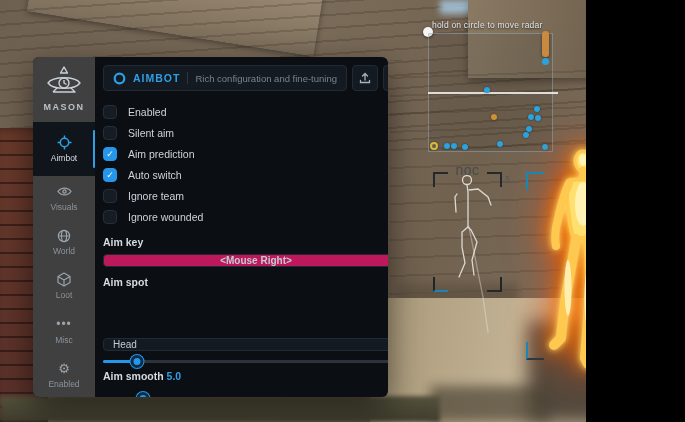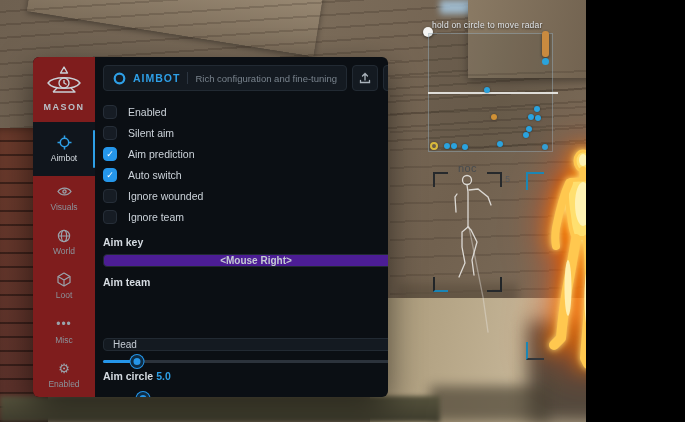--- a/index.html
+++ b/index.html
@@ -46,38 +46,38 @@
   .marker-dot { position:absolute; left:0; top:27px; width:7px; height:7px; border-radius:50%; background:#2aa3dc; }
 
   
   .espbox { position:absolute; }
   .corner { position:absolute; width:15px; height:15px; border:0 solid transparent; }
   .skel-box { left:433px; top:172px; width:69px; height:120px; }
   .skel-box .tl { left:0; top:0; border-left:2.5px solid #26292c; border-top:2.5px solid #26292c; }
   .skel-box .tr { right:0; top:0; border-right:2.5px solid #26292c; border-top:2.5px solid #26292c; }
   .skel-box .bl { left:0; bottom:0; border-left:2.5px solid #212528; border-bottom:2.5px solid #1b85b5; }
   .skel-box .br { right:0; bottom:0; border-right:2.5px solid #212528; border-bottom:2.5px solid #26292c; }
-  .skel-name { position:absolute; left:0; right:0; top:-10px; text-align:center; font-size:11px; color:#474b4e; letter-spacing:.5px; }
+  .skel-name { position:absolute; left:0; right:0; top:-10px; text-align:center; font-size:14px; color:#474b4e; letter-spacing:.5px; }
   .skel-dist { position:absolute; right:-8px; top:2px; font-size:8.5px; color:#53585c; }
   .skeleton-svg { position:absolute; left:-5px; top:0; overflow:visible; }
 
   .player-box { left:526px; top:172px; width:115px; height:188px; }
   .player-box .corner { width:18px; height:18px; }
   .player-box .tl { left:0; top:0; border-left:2px solid #1b86b4; border-top:2px solid #1b86b4; }
   .player-box .tr { right:0; top:0; border-right:2px solid #1b86b4; border-top:2px solid #1b86b4; }
   .player-box .bl { left:0; bottom:0; border-left:2px solid #1b86b4; border-bottom:2px solid #33363a; }
   .player-box .br { right:0; bottom:0; border-right:2px solid #1b86b4; border-bottom:2px solid #33363a; }
 
   .player-glow { left:528px; top:138px; width:112px; height:240px; overflow:visible;
     filter:drop-shadow(0 0 3px #ffe27a) drop-shadow(0 0 9px #ff8a00) drop-shadow(0 0 20px rgba(255,70,0,.85)); }
 
   
   .menu { position:absolute; left:33px; top:57px; width:355px; height:340px; display:flex;
     background:#0b0f14; border-radius:6px; box-shadow:0 12px 34px rgba(0,0,0,.55); overflow:hidden; }
-  .sidebar { width:62px; background:#7f1d1d; display:flex; flex-direction:column; align-items:center; padding-top:8px; flex-shrink:0; }
+  .sidebar { width:62px; background:#404040; display:flex; flex-direction:column; align-items:center; padding-top:8px; flex-shrink:0; }
   .brand { display:flex; flex-direction:column; align-items:center; gap:3px; padding-bottom:10px; }
   .brand-name { font-size:9px; font-weight:bold; letter-spacing:1.5px; color:#b9c1c8; }
   .side-item { position:relative; width:100%; height:46px; display:flex; flex-direction:column; align-items:center; justify-content:center; gap:3px; cursor:pointer; }
   .side-item .lbl { font-size:8.5px; color:#8a939b; }
   .side-item .ic { color:#9aa3ab; height:15px; display:flex; align-items:center; }
   .side-item.active { background:#10151c; height:56px; }
   .side-item.active:after { content:""; position:absolute; right:0; top:8px; bottom:8px; width:2px; background:#2e9fe6; border-radius:2px; }
   .side-item.active .ic { color:#2e9fe6; }
   .side-item.active .lbl { color:#d7dde2; }
   .misc-ic { font-size:12px; letter-spacing:1px; color:#8a939b; line-height:10px; }
@@ -92,21 +92,21 @@
   .hdr-btn { width:26px; height:26px; background:#141a21; border:1px solid #222a33; border-radius:4px; display:flex; align-items:center; justify-content:center; color:#aab3bb; cursor:pointer; }
 
   .checks { margin-top:10px; display:flex; flex-direction:column; }
   .check-row { display:flex; align-items:center; gap:11px; height:21px; cursor:pointer; }
   .cbox { width:14px; height:14px; border-radius:4px; background:#161c24; border:1px solid #262e38; display:flex; align-items:center; justify-content:center; font-size:9px; color:transparent; flex-shrink:0; }
   .check-row.on .cbox { background:#2596ea; border-color:#2596ea; color:#fff; }
   .check-lbl { font-size:10.5px; color:#ccd3da; }
 
   .sec-lbl { font-size:10.5px; font-weight:bold; color:#d5dbe1; margin:9px 0 6px; }
   .sec-lbl .val { color:#2e9fe6; font-weight:bold; }
-  .wide-btn { height:22px; background:#4c1d95; border:1px solid #222a33; border-radius:4px; display:flex; align-items:center; justify-content:center; font-size:10px; font-weight:bold; color:#c4cbd3; cursor:pointer; }
+  .wide-btn { height:22px; background:#be185d; border:1px solid #222a33; border-radius:4px; display:flex; align-items:center; justify-content:center; font-size:10px; font-weight:bold; color:#c4cbd3; cursor:pointer; }
   .dropdown { height:22px; background:#141a21; border:1px solid #222a33; border-radius:4px; display:flex; align-items:center; justify-content:space-between; padding:0 9px; cursor:pointer;margin-top:44px; }
   .dd-val { font-size:10px; color:#c4cbd3; }
 
   .slider { position:relative; height:13px; margin:4px 0 2px; cursor:pointer; }
   .slider .track { position:absolute; left:0; right:0; top:5px; height:3px; border-radius:2px; background:#2c333c; }
   .slider .fill { position:absolute; left:0; top:5px; height:3px; border-radius:2px; background:#2596ea; }
   .slider .thumb { position:absolute; top:0; width:13px; height:13px; border-radius:50%; background:#2596ea; border:3px solid #0e2c44; transform:translateX(-50%); box-shadow:0 0 0 1px #2596ea; }
 </style>
 </head>
 <body>
@@ -308,45 +308,45 @@
         <div class="check-row on">
           <span class="cbox">✓</span>
           <span class="check-lbl">Aim prediction</span>
         </div>
         <div class="check-row on">
           <span class="cbox">✓</span>
           <span class="check-lbl">Auto switch</span>
         </div>
         <div class="check-row">
           <span class="cbox">✓</span>
+          <span class="check-lbl">Ignore team</span>
+        </div>
+        <div class="check-row">
+          <span class="cbox">✓</span>
           <span class="check-lbl">Ignore wounded</span>
-        </div>
-        <div class="check-row">
-          <span class="cbox">✓</span>
-          <span class="check-lbl">Ignore team</span>
         </div>
       </div>
 
       <div class="sec-lbl">Aim key</div>
       <div class="wide-btn">&lt;Mouse Right&gt;</div>
 
-      <div class="sec-lbl">Aim team</div>
+      <div class="sec-lbl">Aim spot</div>
       <div class="dropdown">
         <span class="dd-val">Head</span>
 
       </div>
 
       <div class="slider">
         <span class="track"></span>
         <span class="fill" style="width: 11%;"></span>
         <span class="thumb" style="left: 11%;"></span>
       </div>
 
       <div class="sec-lbl">
-        <span>Aim circle</span> <span class="val">5.0</span>
+        <span>Aim smooth</span> <span class="val">5.0</span>
       </div>
       <div class="slider">
         <span class="track"></span>
         <span class="fill" style="width: 13%;"></span>
         <span class="thumb" style="left: 13%;"></span>
       </div>
     </main>
   </div>
 </div>
 

